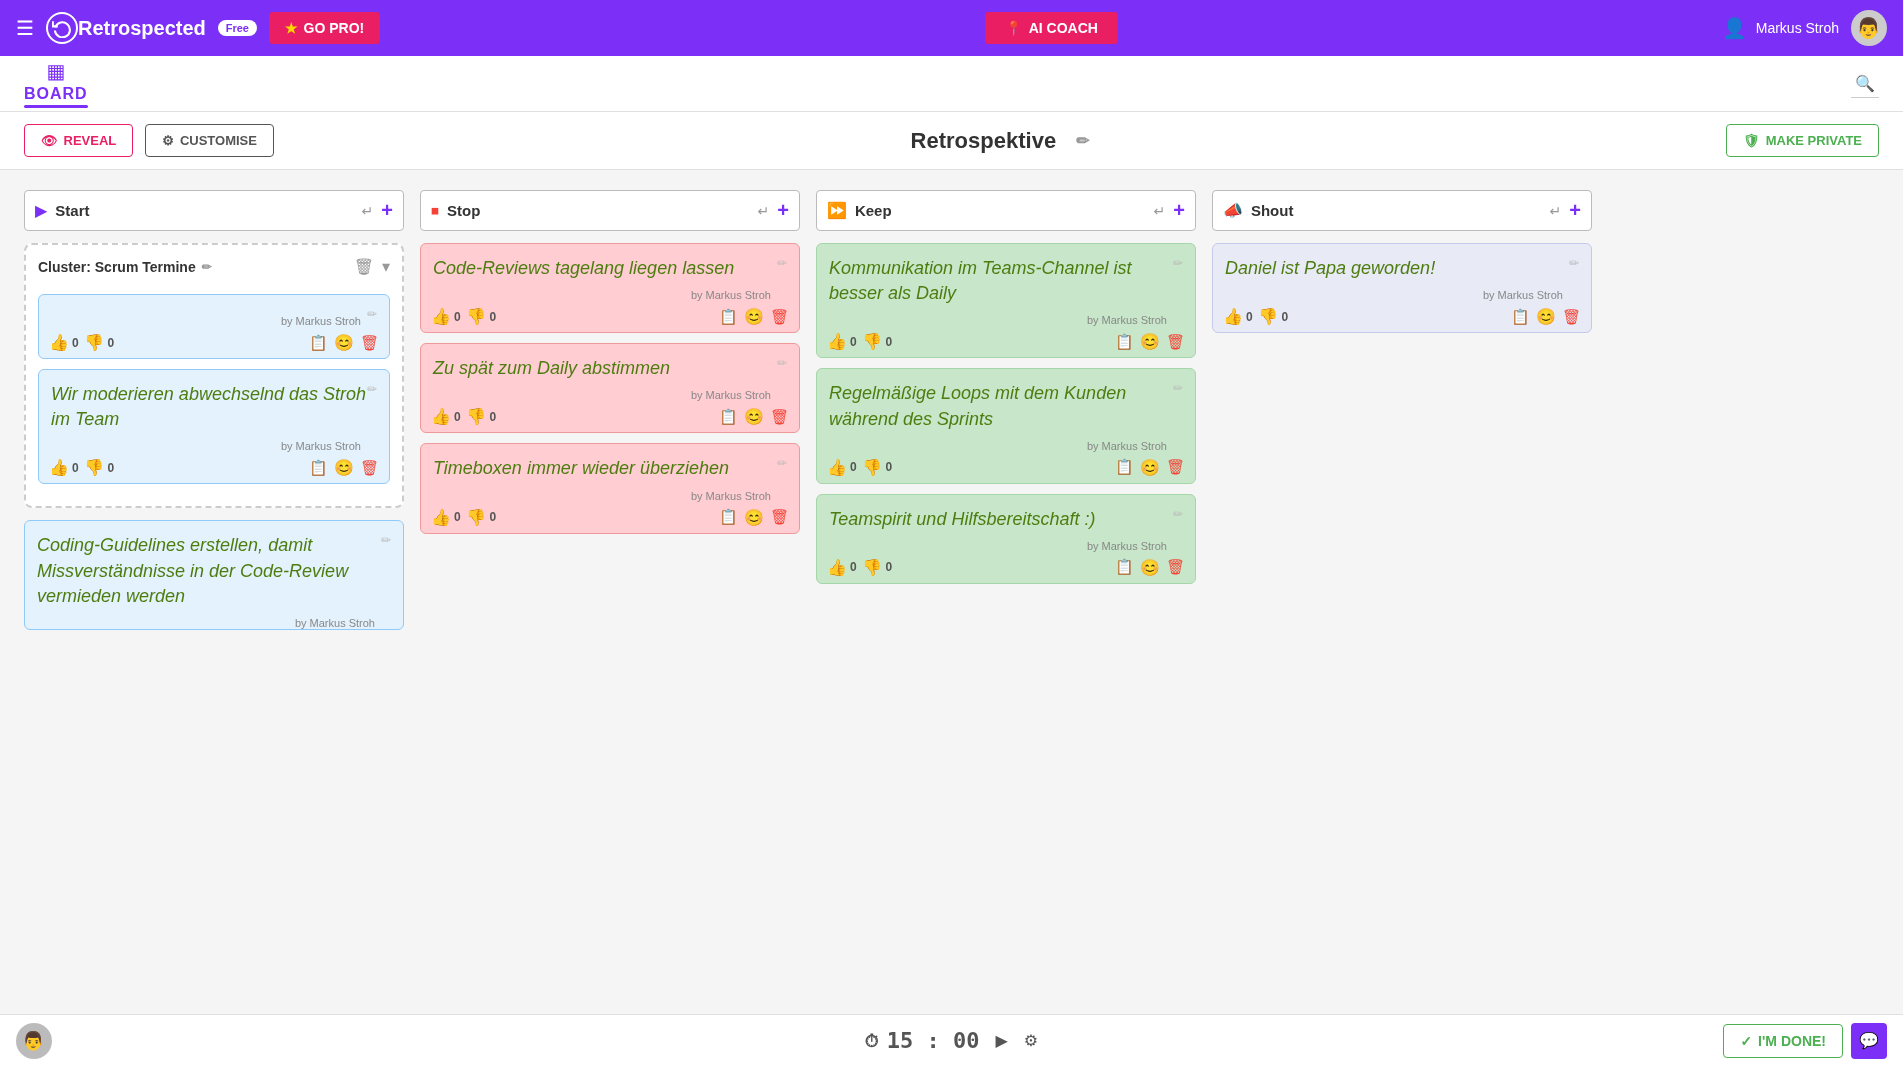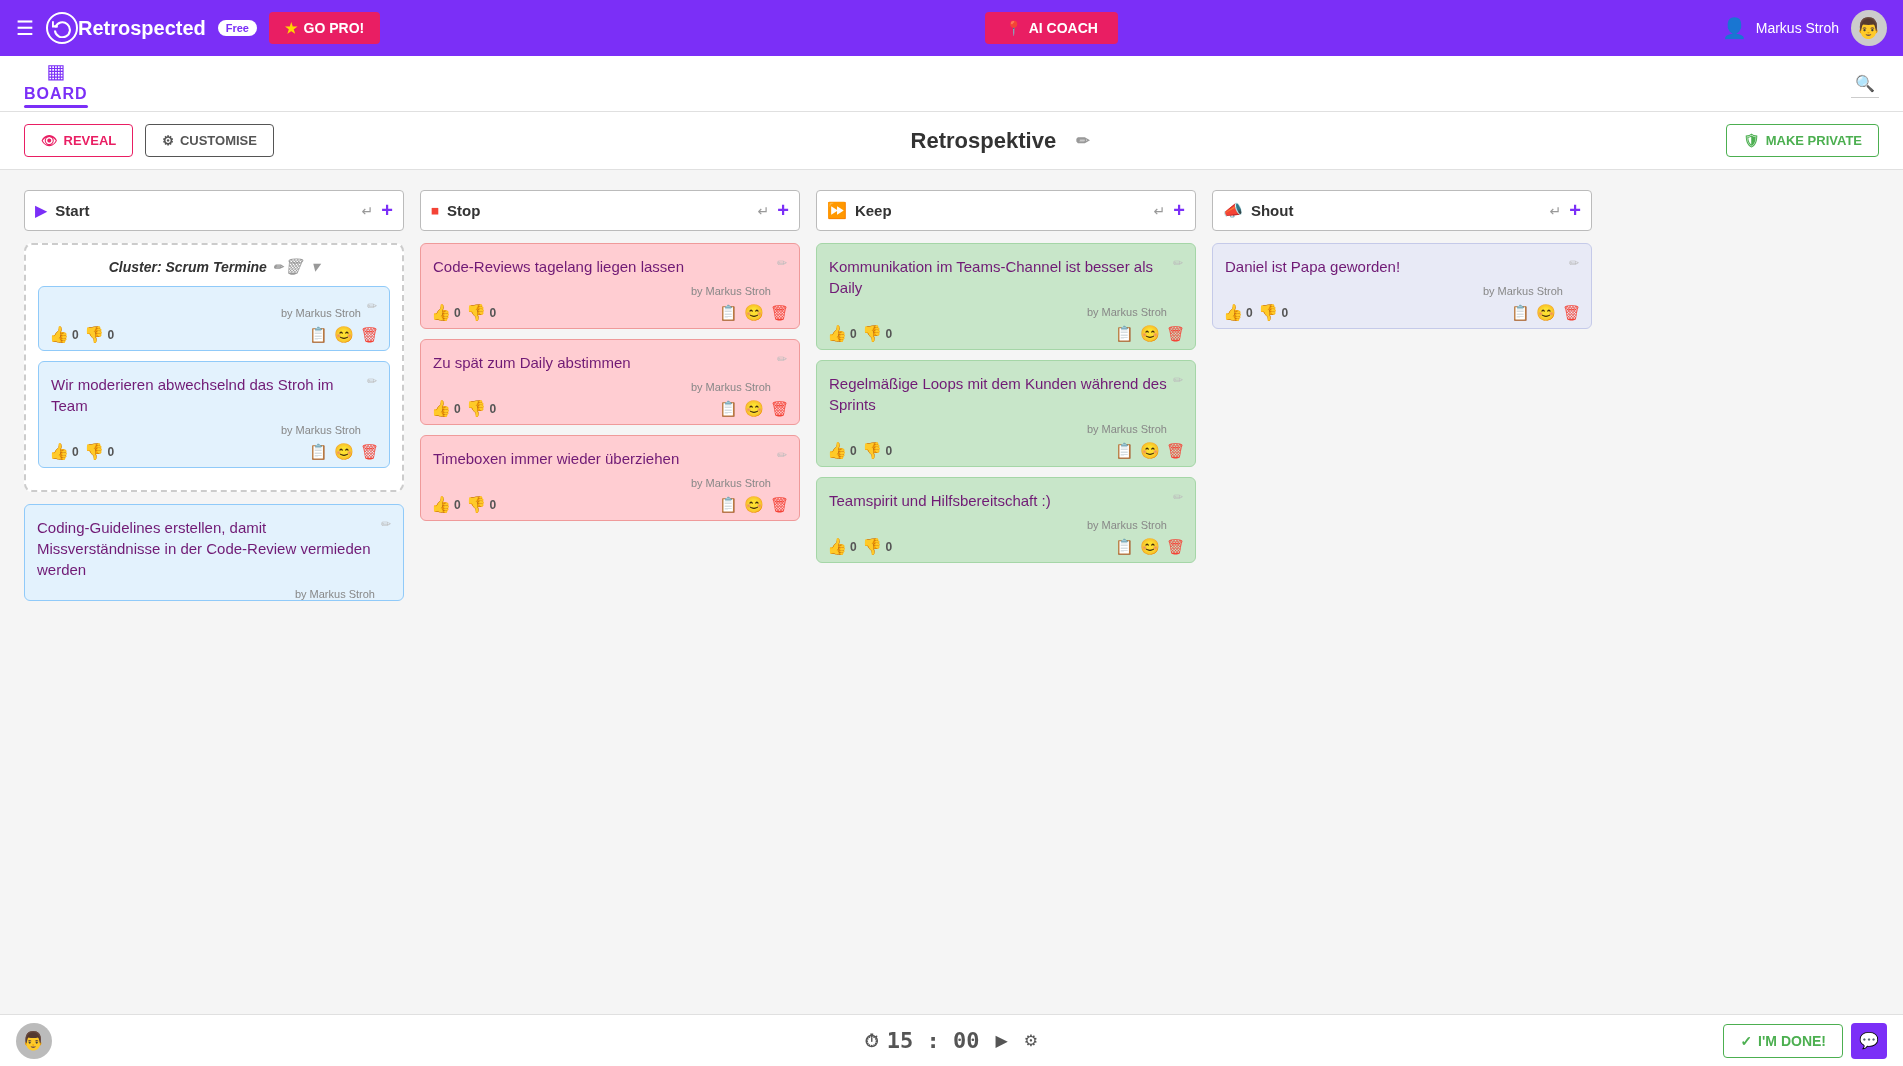--- a/index.html
+++ b/index.html
@@ -95,40 +95,40 @@
     .col-add-icon { color: #7b2ff7; font-size: 20px; cursor: pointer; font-weight: 700; }
 
     
     .cluster-card {
       border: 2px dashed #ccc;
       border-radius: 8px;
       padding: 12px;
       margin-bottom: 12px;
       background: white;
     }
-    .cluster-header { display: flex; align-items: center; justify-content: center; margin-bottom: 10px; font-style: italic; }
+    .cluster-header { display: flex; align-items: center; justify-content: space-between; margin-bottom: 18px; }
     .cluster-title { font-size: 14px; font-weight: 600; color: #333; display: flex; align-items: center; gap: 6px; }
     .cluster-actions { display: flex; gap: 8px; align-items: center; }
     .cluster-delete { color: #999; cursor: pointer; font-size: 16px; }
     .cluster-chevron { color: #999; cursor: pointer; font-size: 16px; }
 
     
     .retro-card {
       border-radius: 6px;
       margin-bottom: 10px;
       background: white;
       border: 1px solid #e0e0e0;
       overflow: hidden;
     }
     .retro-card.stop-card { background: #ffcdd2; border-color: #ef9a9a; }
     .retro-card.keep-card { background: #c8e6c9; border-color: #a5d6a7; }
     .retro-card.shout-card { background: #e8eaf6; border-color: #c5cae9; }
     .retro-card.start-cluster-card { background: #e3f2fd; border-color: #90caf9; }
     .card-body { padding: 12px 12px 4px; }
-    .card-text { font-size: 15px; color: #701a75; line-height: 1.4; }
+    .card-text { font-size: 18px; color: #4d7c0f; line-height: 1.4; font-style: italic; }
     .card-author { font-size: 11px; color: #888; text-align: right; padding: 4px 28px 0; }
     .card-edit-icon { color: #bbb; font-size: 12px; cursor: pointer; float: right; }
     .card-actions {
       display: flex;
       align-items: center;
       padding: 6px 10px;
       gap: 6px;
     }
     .vote-group { display: flex; align-items: center; gap: 3px; }
     .vote-up { color: #4caf50; font-size: 16px; cursor: pointer; }

